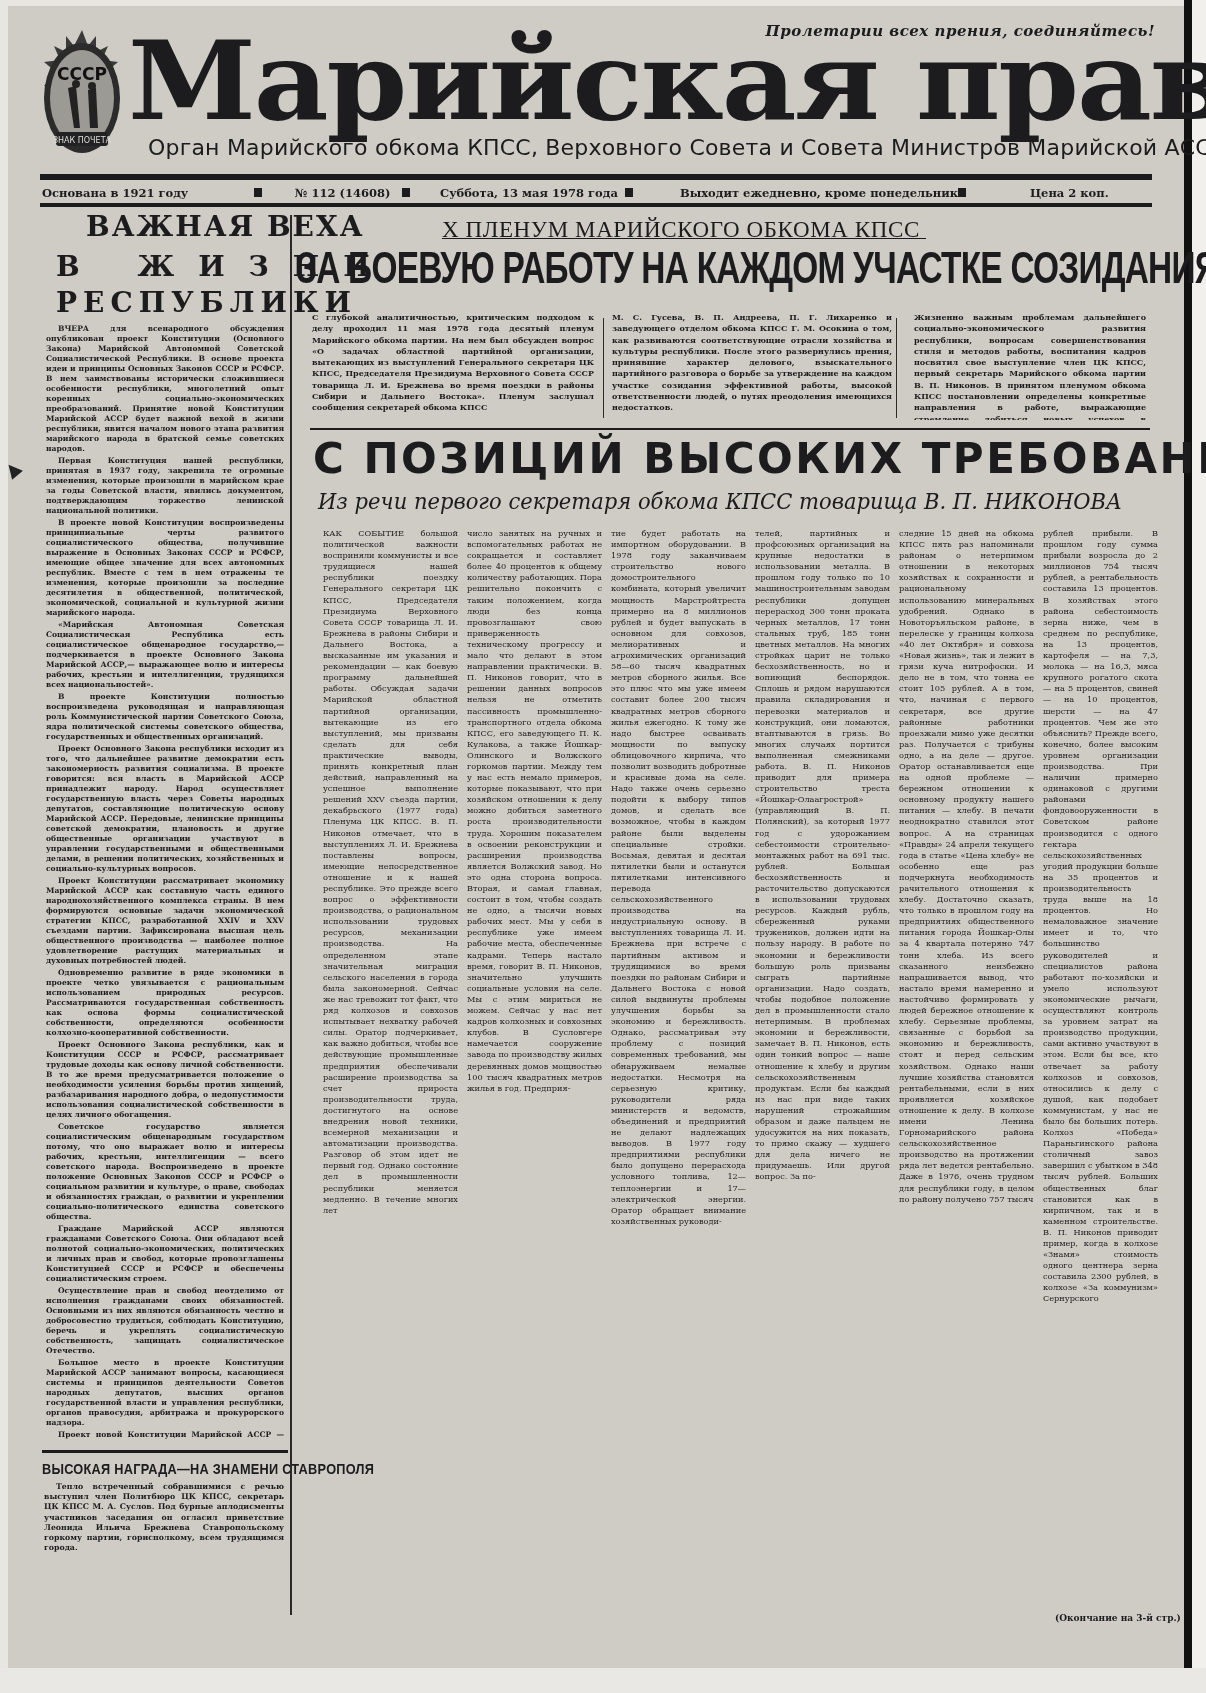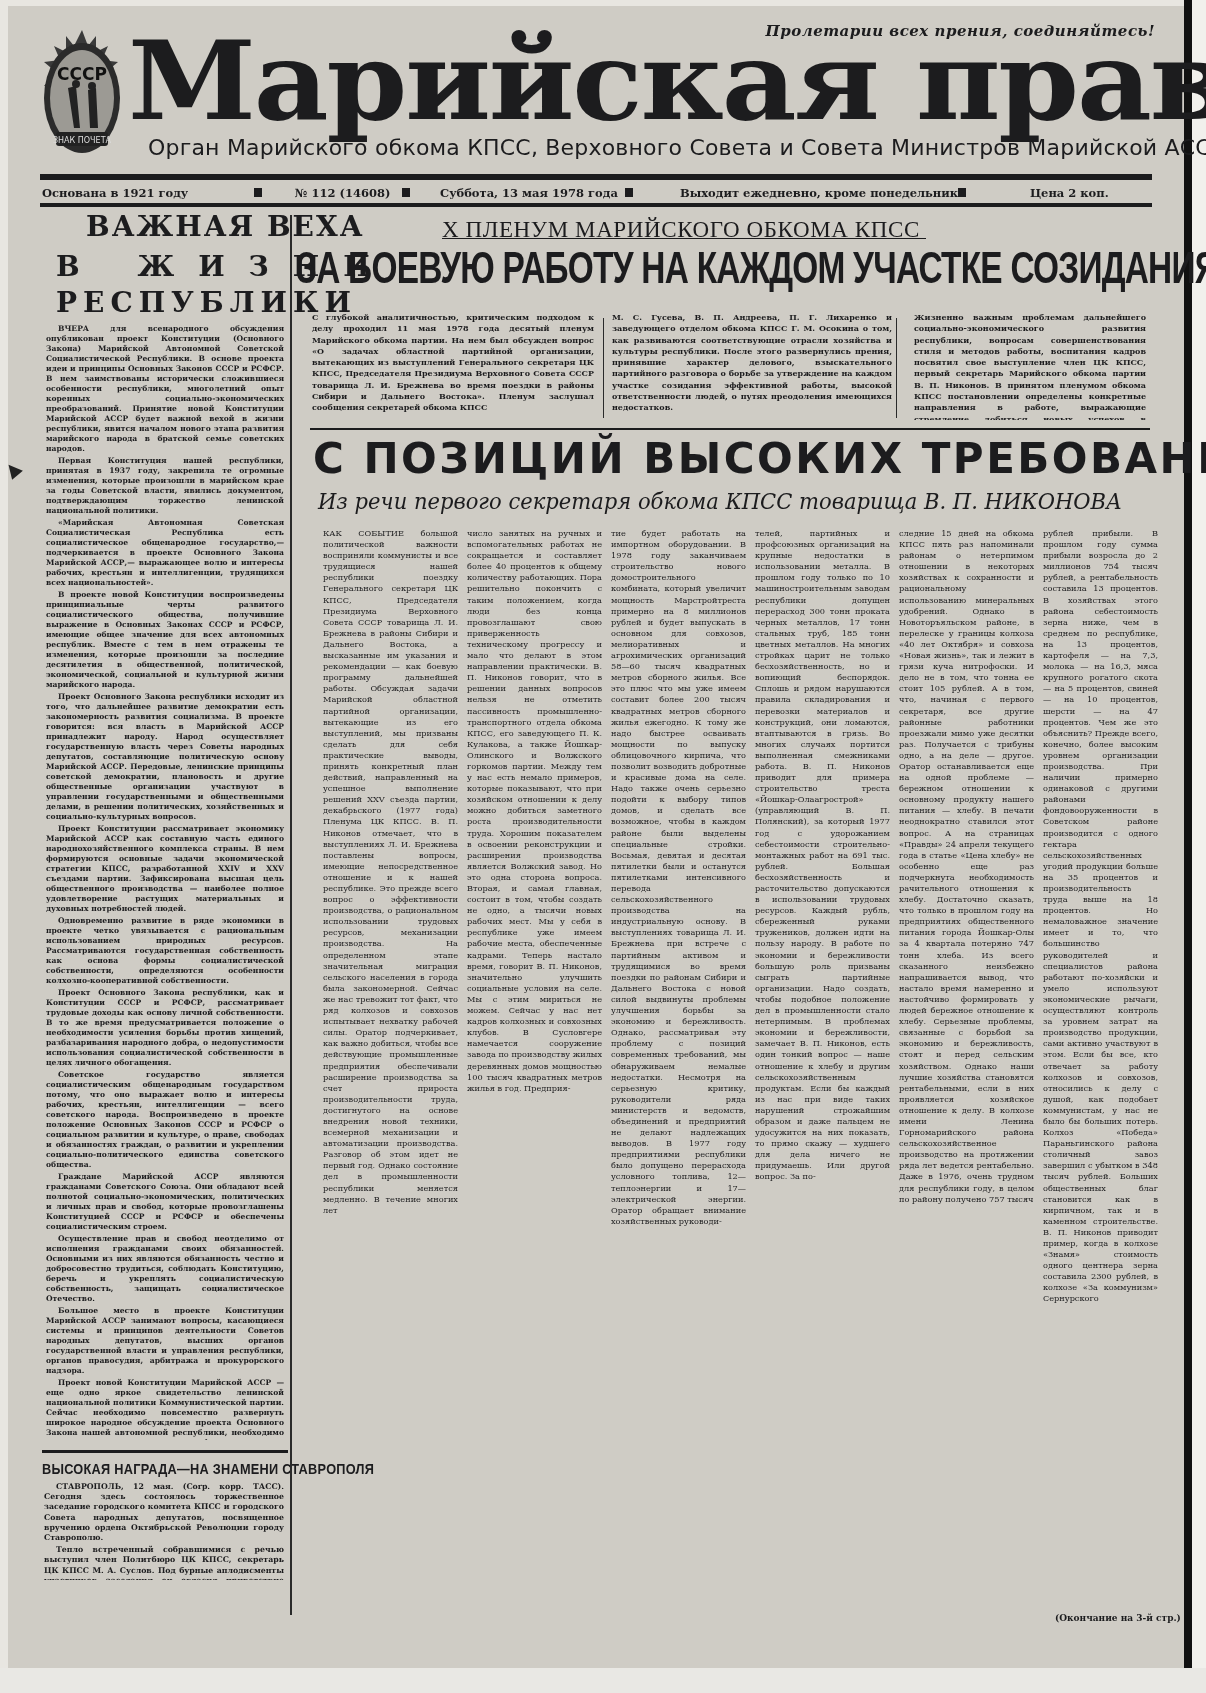--- a/index.html
+++ b/index.html
@@ -71,38 +71,38 @@
 </div>
 <div class="rule-thick" style="left:40px;top:203px;width:1112px;height:4px;"></div>
 
 <div class="left-head" style="top:210px;letter-spacing:2px;margin-left:30px;">ВАЖНАЯ ВЕХА</div>
 <div class="left-head" style="top:250px;letter-spacing:24px;">В ЖИЗНИ</div>
 <div class="left-head" style="top:286px;letter-spacing:6px;">РЕСПУБЛИКИ</div>
 
 <div class="col-text bold-text" style="left:44px;top:322px;width:242px;height:1118px;">
   <p>ВЧЕРА для всенародного обсуждения опубликован проект Конституции (Основного Закона) Марийской Автономной Советской Социалистической Республики. В основе проекта идеи и принципы Основных Законов СССР и РСФСР. В нем заимствованы исторически сложившиеся особенности республики, многолетний опыт коренных социально-экономических преобразований. Принятие новой Конституции Марийской АССР будет важной вехой в жизни республики, явится началом нового этапа развития марийского народа в братской семье советских народов.</p>
   <p>Первая Конституция нашей республики, принятая в 1937 году, закрепила те огромные изменения, которые произошли в марийском крае за годы Советской власти, явились документом, подтверждающим торжество ленинской национальной политики.</p>
+  <p>В проекте новой Конституции воспроизведены принципиальные черты развитого социалистического общества, получившие выражение в Основных Законах СССР и РСФСР, имеющие общее значение для всех автономных республик. Вместе с тем в нем отражены те изменения, которые произошли за последние десятилетия в общественной, политической, экономической, социальной и культурной жизни марийского народа.</p>
   <p>«Марийская Автономная Советская Социалистическая Республика есть социалистическое общенародное государство,— подчеркивается в проекте Основного Закона Марийской АССР,— выражающее волю и интересы рабочих, крестьян и интеллигенции, трудящихся всех национальностей».</p>
-  <p>В проекте новой Конституции воспроизведены принципиальные черты развитого социалистического общества, получившие выражение в Основных Законах СССР и РСФСР, имеющие общее значение для всех автономных республик. Вместе с тем в нем отражены те изменения, которые произошли за последние десятилетия в общественной, политической, экономической, социальной и культурной жизни марийского народа.</p>
+  <p>В проекте Конституции полностью воспроизведена руководящая и направляющая роль Коммунистической партии Советского Союза, ядра политической системы советского общества, государственных и общественных организаций.</p>
   <p>Проект Основного Закона республики исходит из того, что дальнейшее развитие демократии есть закономерность развития социализма. В проекте говорится: вся власть в Марийской АССР принадлежит народу. Народ осуществляет государственную власть через Советы народных депутатов, составляющие политическую основу Марийской АССР. Передовые, ленинские принципы советской демократии, плановость и другие общественные организации участвуют в управлении государственными и общественными делами, в решении политических, хозяйственных и социально-культурных вопросов.</p>
   <p>Проект Конституции рассматривает экономику Марийской АССР как составную часть единого народнохозяйственного комплекса страны. В нем формируются основные задачи экономической стратегии КПСС, разработанной XXIV и XXV съездами партии. Зафиксирована высшая цель общественного производства — наиболее полное удовлетворение растущих материальных и духовных потребностей людей.</p>
   <p>Одновременно развитие в ряде экономики в проекте четко увязывается с рациональным использованием природных ресурсов. Рассматриваются государственная собственность как основа формы социалистической собственности, определяются особенности колхозно-кооперативной собственности.</p>
   <p>Проект Основного Закона республики, как и Конституции СССР и РСФСР, рассматривает трудовые доходы как основу личной собственности. В то же время предусматривается положение о необходимости усиления борьбы против хищений, разбазаривания народного добра, о недопустимости использования социалистической собственности в целях личного обогащения.</p>
   <p>Советское государство является социалистическим общенародным государством потому, что оно выражает волю и интересы рабочих, крестьян, интеллигенции — всего советского народа. Воспроизведено в проекте положение Основных Законов СССР и РСФСР о социальном развитии и культуре, о праве, свободах и обязанностях граждан, о развитии и укреплении социально-политического единства советского общества.</p>
   <p>Граждане Марийской АССР являются гражданами Советского Союза. Они обладают всей полнотой социально-экономических, политических и личных прав и свобод, которые провозглашены Конституцией СССР и РСФСР и обеспечены социалистическим строем.</p>
   <p>Осуществление прав и свобод неотделимо от исполнения гражданами своих обязанностей. Основными из них являются обязанность честно и добросовестно трудиться, соблюдать Конституцию, беречь и укреплять социалистическую собственность, защищать социалистическое Отечество.</p>
   <p>Большое место в проекте Конституции Марийской АССР занимают вопросы, касающиеся системы и принципов деятельности Советов народных депутатов, высших органов государственной власти и управления республики, органов правосудия, арбитража и прокурорского надзора.</p>
   <p>Проект новой Конституции Марийской АССР — еще одно яркое свидетельство ленинской национальной политики Коммунистической партии. Сейчас необходимо повсеместно развернуть широкое народное обсуждение проекта Основного Закона нашей автономной республики, необходимо для этого использовать все формы массово-политической работы. Будут высказаны предложения, замечания и пожелания по проекту, затронуты вопросы, волнующие граждан, будут конкретные замечания по работе различных предприятий и организаций. Все они должны быть учтены, ни одно из этих предложений и замечаний не должно остаться без внимания.</p>
 
 </div>
 
 <div class="rule-thick" style="left:42px;top:1450px;width:246px;height:3px;"></div>
 <div class="award-head">ВЫСОКАЯ НАГРАДА—НА ЗНАМЕНИ СТАВРОПОЛЯ</div>
 <div class="col-text serif-text" style="left:42px;top:1480px;width:244px;height:100px;font-weight:bold;font-size:7.8px;line-height:10.2px;">
-  <p>СТАВРОПОЛЬ, 12 мая. (Corр. корр. ТАСС). Сегодня здесь состоялось торжественное заседание городского комитета КПСС и городского Совета народных депутатов, посвященное вручению ордена Октябрьской Революции городу Ставрополю.</p>
   <p>Тепло встреченный собравшимися с речью выступил член Политбюро ЦК КПСС, секретарь ЦК КПСС М. А. Суслов. Под бурные аплодисменты участников заседания он огласил приветствие Леонида Ильича Брежнева Ставропольскому горкому партии, горисполкому, всем трудящимся города.</p>
 
 </div>
 
 <div class="vline" style="left:290px;top:215px;height:1400px;"></div>
 
 <div class="kicker">Х ПЛЕНУМ МАРИЙСКОГО ОБКОМА КПСС</div>
 <div class="kicker-line"></div>
 <div class="banner">ЗА БОЕВУЮ РАБОТУ НА КАЖДОМ УЧАСТКЕ СОЗИДАНИЯ</div>
 

